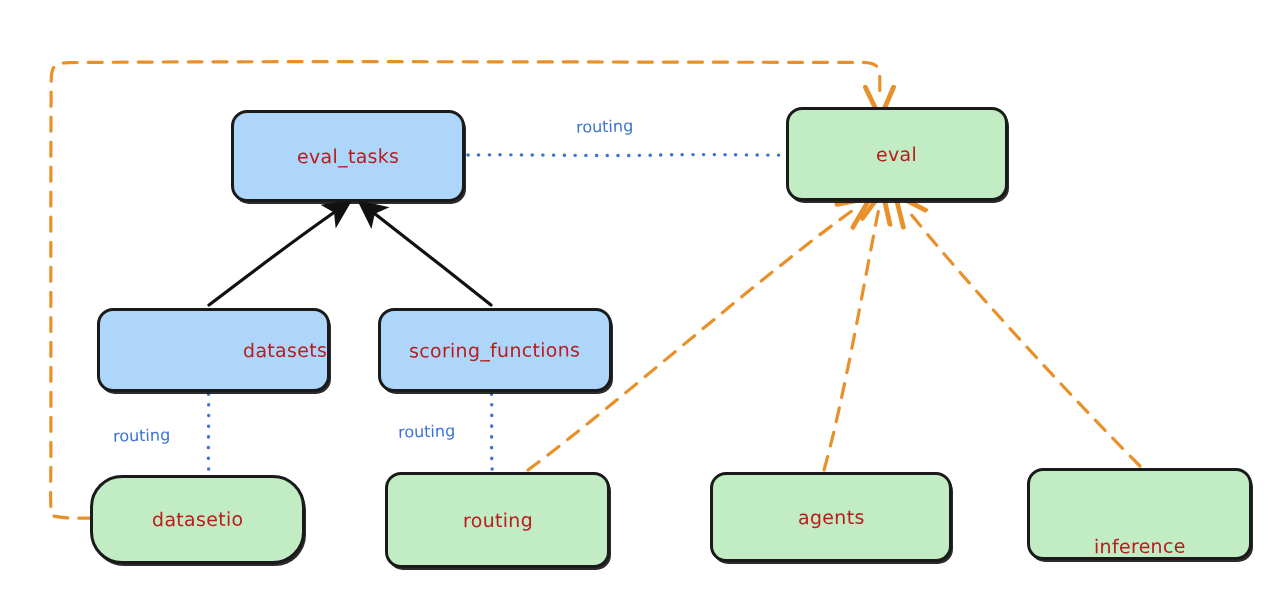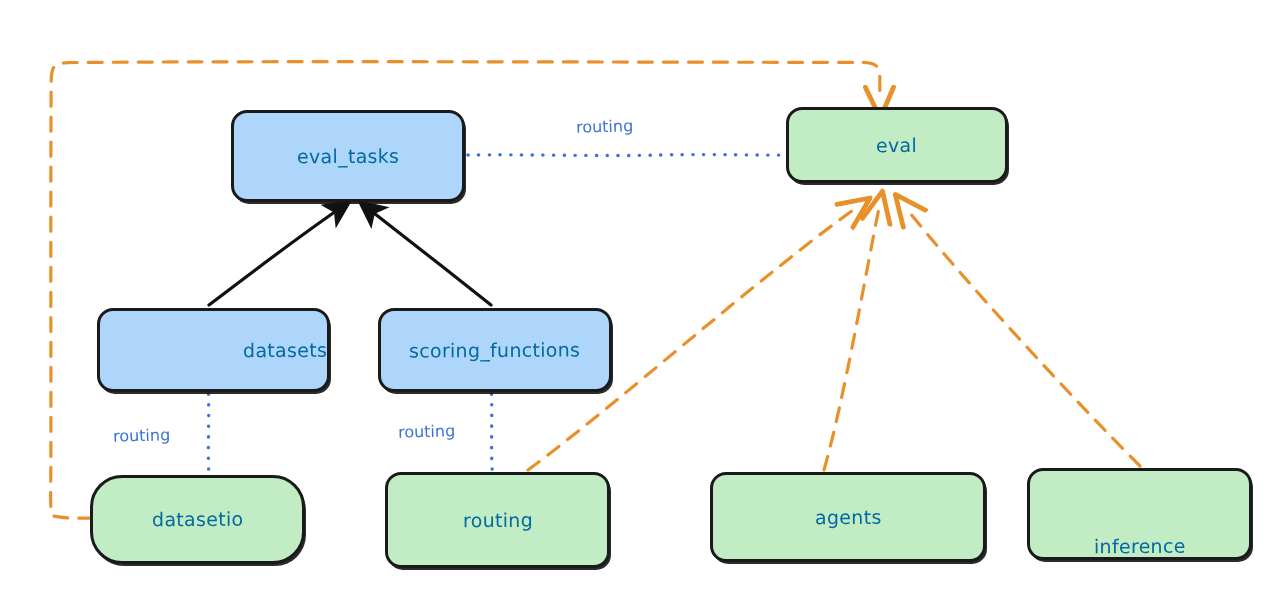--- a/index.html
+++ b/index.html
@@ -29,21 +29,21 @@
     pointer-events: none;
   }
   .node {
     position: absolute;
     box-sizing: border-box;
     display: flex;
     align-items: center;
     justify-content: center;
     border: 3px solid #1a1a1a;
     border-radius: 16px;
-    color: #0369a1;
+    color: #b91c1c;
     font-size: 19px;
     letter-spacing: 0.3px;
     font-family: "DejaVu Sans", sans-serif;
     box-shadow: 2px 3px 0 -1px rgba(20,20,20,0.9);
   }
   .node .node-label {
     display: block;
     text-align: center;
     line-height: 1.1;
     transform: rotate(-0.35deg);
@@ -115,41 +115,41 @@
 
     <g>
       <path d="M1140,466 C1070,396 960,276 906,208" fill="none" stroke="#e8912a" stroke-width="3.2" stroke-linecap="round" stroke-dasharray="14 11" marker-end="url(#arrow-orange-thin)"></path>
     </g>
   </svg>
 
   <div class="node blue" style="left:231px; top:110px; width:234px; height:92px;">
     <span class="node-label">eval_tasks</span>
   </div>
 
-  <div class="node green" style="left:786px; top:107px; width:222px; height:76px;">
+  <div class="node green" style="left:786px; top:107px; width:222px; height:94px;">
     <span class="node-label">eval</span>
   </div>
 
   <div class="node blue" style="left:97px; top:308px; width:233px; height:84px;justify-content:flex-end;">
     <span class="node-label">datasets</span>
   </div>
 
   <div class="node blue" style="left:378px; top:308px; width:234px; height:84px;">
     <span class="node-label">scoring_functions</span>
   </div>
 
   <div class="node green" style="left:90px; top:475px; width:215px; height:89px;border-radius:32px;">
     <span class="node-label">datasetio</span>
   </div>
 
   <div class="node green" style="left:385px; top:472px; width:225px; height:96px;">
     <span class="node-label">routing</span>
   </div>
 
-  <div class="node green" style="left:710px; top:472px; width:276px; height:90px;">
+  <div class="node green" style="left:710px; top:472px; width:242px; height:90px;">
     <span class="node-label">agents</span>
   </div>
 
   <div class="node green" style="left:1027px; top:468px; width:225px; height:92px;align-items:flex-end;">
     <span class="node-label">inference</span>
   </div>
 
   <span class="edge-label" style="left:576px; top:117px;">routing</span>
 
   <span class="edge-label" style="left:113px; top:426px;">routing</span>

